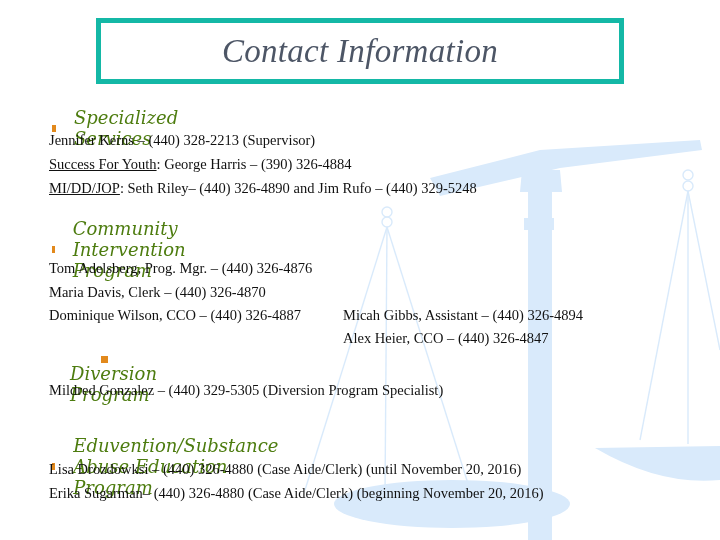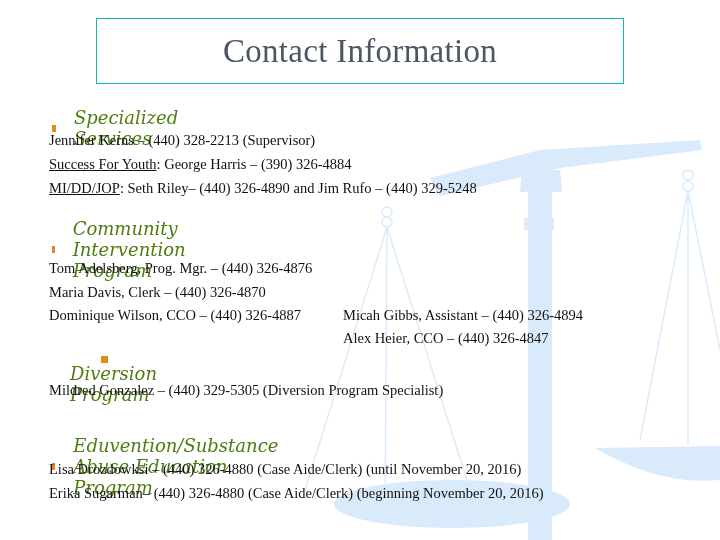--- a/index.html
+++ b/index.html
@@ -5,23 +5,23 @@
   html, body { margin: 0; padding: 0; }
   body {
     width: 720px; height: 540px; overflow: hidden;
     background: #ffffff; position: relative;
     font-family: "DejaVu Serif", "Liberation Serif", serif;
     color: #111111;
   }
   .watermark { position: absolute; left: 0; top: 0; width: 720px; height: 540px; z-index: 0; }
   .title-box {
     position: absolute; left: 96px; top: 18px; width: 528px; height: 66px;
-    border: 1px solid #14b8a6; box-sizing: border-box;
+    border: 5px solid #14b8a6; box-sizing: border-box;
     display: flex; align-items: center; justify-content: center;
-    z-index: 1; background: transparent;
+    z-index: 1; background: transparent; font-style: italic;
   }
   .title {
     font-family: "Liberation Serif", "DejaVu Serif", serif;
     font-size: 33px; color: #4d5666; letter-spacing: 0.3px;
   }
   .content { position: absolute; left: 0; top: 0; z-index: 1; }
   .section-head {
     position: absolute; left: 52px;
     display: flex; align-items: center;
   }

